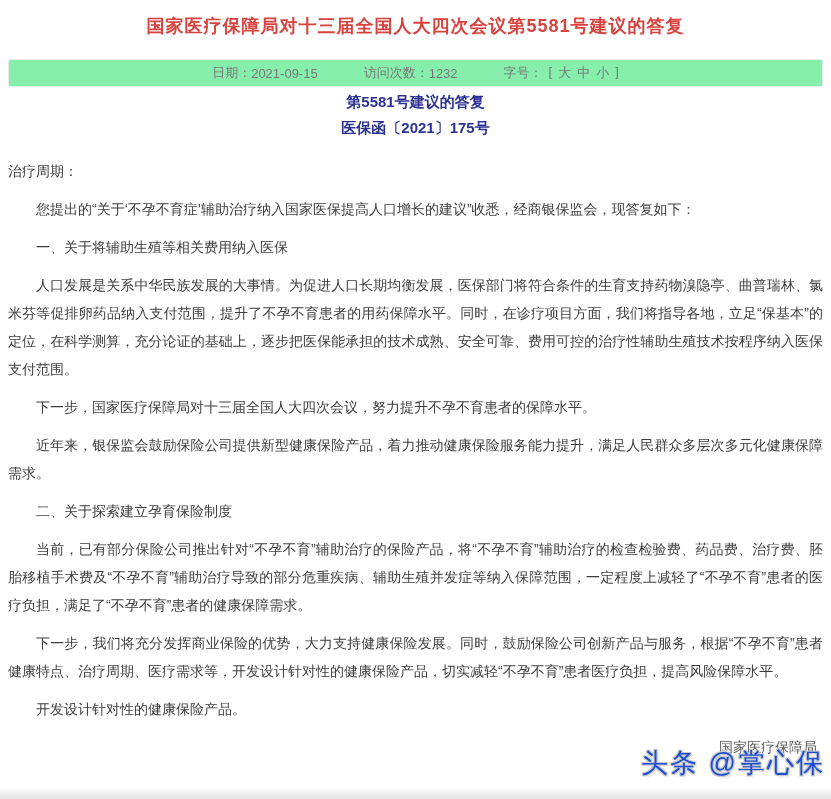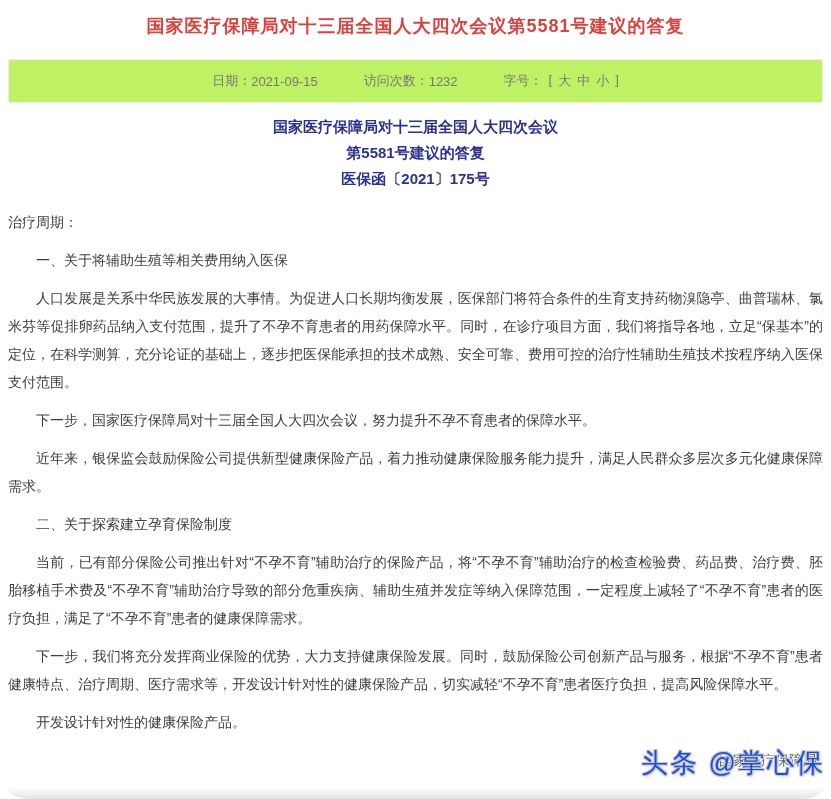--- a/index.html
+++ b/index.html
@@ -1,15 +1,15 @@
 <!DOCTYPE html>
 <html><head>
 <meta charset="utf-8">
 <style>
-  * { margin: 0; padding: 0; box-sizing: border-box; border-radius: 27px; }
+  * { margin: 0; padding: 0; box-sizing: border-box; }
   html, body { background: #ffffff; }
   body {
     font-family: "Liberation Sans", "DejaVu Sans", sans-serif;
     width: 831px;
   }
   .page {
     position: relative;
     width: 831px;
     height: 799px;
     background: #ffffff;
@@ -20,22 +20,22 @@
     padding: 0 60px;
     text-align: center;
     font-size: 18px;
     font-weight: bold;
     color: #d9433f;
     letter-spacing: 1px;
     line-height: 25px;
   }
   .meta-bar {
     margin: 20px 8px 0 8px;
-    height: 44px;
-    background: #bef264;
+    height: 28px;
+    background: #86efac;
     border: 1px solid #ececec;
     border-radius: 2px;
     display: flex;
     justify-content: center;
     align-items: center;
     gap: 46px;
     font-size: 13px;
     color: #777;
   }
   .meta-item { display: flex; align-items: center; white-space: nowrap; }
@@ -112,29 +112,29 @@
     <div class="meta-item fontsize-group">
       <span>字号：</span>
       <span>[</span>
       <a class="fontsize-link">大</a>
       <a class="fontsize-link">中</a>
       <a class="fontsize-link">小</a>
       <span>]</span>
     </div>
   </div>
 
-  <div class="doc-heading first">国家医疗保障局对十三届全国人大四次会议</div>
 
   <div class="doc-heading rest">第5581号建议的答复</div>
 
   <div class="doc-heading rest">医保函〔2021〕175号</div>
 
   <div class="body-text">
     <div class="salutation">治疗周期：</div>
 
+    <p class="para">您提出的“关于‘不孕不育症’辅助治疗纳入国家医保提高人口增长的建议”收悉，经商银保监会，现答复如下：</p>
     <p class="para bold">一、关于将辅助生殖等相关费用纳入医保</p>
     <p class="para">人口发展是关系中华民族发展的大事情。为促进人口长期均衡发展，医保部门将符合条件的生育支持药物溴隐亭、曲普瑞林、氯米芬等促排卵药品纳入支付范围，提升了不孕不育患者的用药保障水平。同时，在诊疗项目方面，我们将指导各地，立足“保基本”的定位，在科学测算，充分论证的基础上，逐步把医保能承担的技术成熟、安全可靠、费用可控的治疗性辅助生殖技术按程序纳入医保支付范围。</p>
     <p class="para">下一步，国家医疗保障局对十三届全国人大四次会议，努力提升不孕不育患者的保障水平。</p>
     <p class="para">近年来，银保监会鼓励保险公司提供新型健康保险产品，着力推动健康保险服务能力提升，满足人民群众多层次多元化健康保障需求。</p>
     <p class="para bold">二、关于探索建立孕育保险制度</p>
     <p class="para">当前，已有部分保险公司推出针对“不孕不育”辅助治疗的保险产品，将“不孕不育”辅助治疗的检查检验费、药品费、治疗费、胚胎移植手术费及“不孕不育”辅助治疗导致的部分危重疾病、辅助生殖并发症等纳入保障范围，一定程度上减轻了“不孕不育”患者的医疗负担，满足了“不孕不育”患者的健康保障需求。</p>
     <p class="para">下一步，我们将充分发挥商业保险的优势，大力支持健康保险发展。同时，鼓励保险公司创新产品与服务，根据“不孕不育”患者健康特点、治疗周期、医疗需求等，开发设计针对性的健康保险产品，切实减轻“不孕不育”患者医疗负担，提高风险保障水平。</p>
     <p class="para">开发设计针对性的健康保险产品。</p>
   </div>
 

